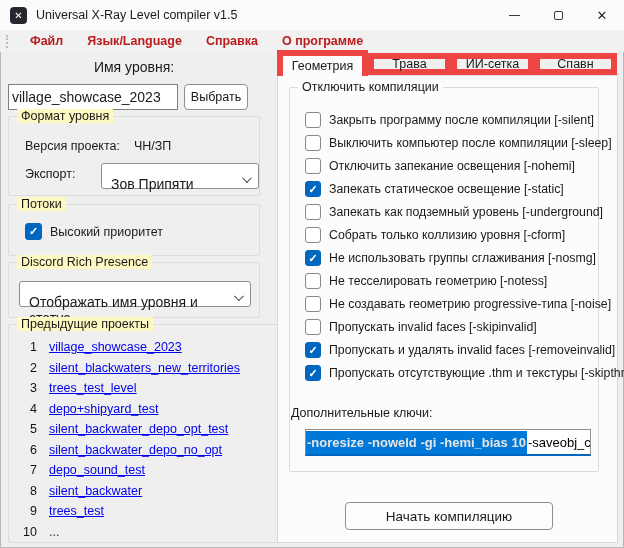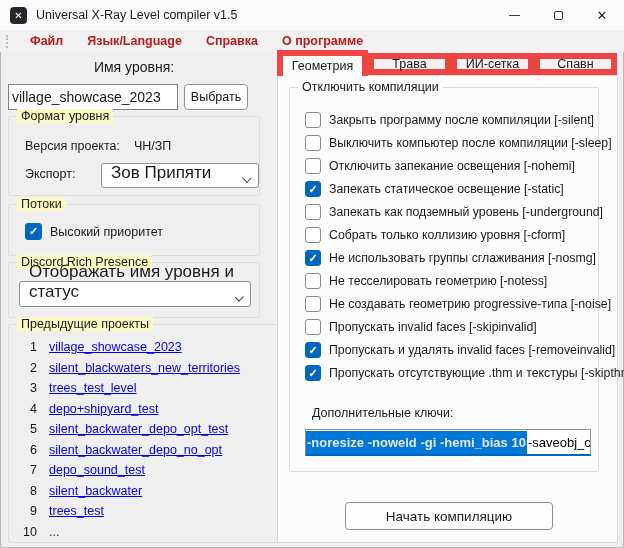--- a/index.html
+++ b/index.html
@@ -43,21 +43,21 @@
   .groupbox > .gb-title { position:absolute; top:-8px; left:8px; background:#fef9c3;
     padding:0 4px; font-size:12.5px; color:#1a1a1a; }
 
   .gb-format { top:116px; left:8px; width:252px; height:80px; }
   .fmt-row { position:absolute; left:16px; display:flex; align-items:center; font-size:12.5px; }
   .fmt-row.r1 { top:22px; }
   .fmt-row.r2 { top:50px; }
   .fmt-value { margin-left:14px; }
 
   .combobox { background:#fff; border:1px solid #8f8f8f; border-radius:3px;
-    display:flex; align-items:flex-end; padding:4px 9px; font-size:17px; }
+    display:flex; align-items:flex-start; padding:12px 9px; font-size:14px; }
   .chevron { margin-left:auto; width:7px; height:7px; border-right:1.5px solid #444;
     border-bottom:1.5px solid #444; transform:rotate(45deg) translateY(-2px); }
   .export-combo { position:absolute; top:46px; left:92px; width:158px; height:25px; }
 
   .gb-threads { top:204px; left:8px; width:252px; height:52px; }
   .cb-row { display:flex; align-items:center; }
   .cb { width:17px; height:17px; border:1px solid #8a8a8a; border-radius:3px;
     background:#fff; flex:none; display:flex; align-items:center; justify-content:center; }
   .cb.checked { background:#0067c0; border-color:#0067c0; }
   .cb.checked::after { content:"✓"; color:#fff; font-size:11px; font-weight:bold; }
@@ -89,21 +89,21 @@
   .gb-settings { position:absolute; top:11px; left:11px; width:310px; height:385px;
     border:1px solid #dcdcdc; border-radius:2px; }
   .gb-settings > .gb-title { position:absolute; top:-8px; left:8px; background:#fcfcfc;
     padding:0 4px; font-size:12.5px; }
   .settings-rows { position:absolute; top:23px; left:15px; right:6px;
     display:flex; flex-direction:column; gap:4.5px; }
   .settings-rows .cb-row { height:18.5px; }
   .settings-rows .cb { width:16px; height:16px; }
   .settings-rows .cb-label { font-size:12.3px; }
 
-  .extra-label { position:absolute; top:318px; left:22px; font-size:12.5px; }
+  .extra-label { position:absolute; top:318px; left:1px; font-size:12.5px; }
   .extra-input { position:absolute; top:341px; left:15px; width:286px; height:27px;
     background:#fff; border:1px solid #8f8f8f; border-bottom:2px solid #0067c0;
     display:flex; align-items:center; font-size:13px; white-space:nowrap; overflow:hidden; }
   .keys-selected { background:#0078d7; color:#e5e5e5; padding:4px 1px;font-weight:bold; }
   .keys-rest { color:#000; padding-left:1px; }
 
   .compile-btn { position:absolute; top:502px; left:345px; width:208px; height:28px;
     background:#fdfdfd; border:1px solid #8f8f8f; border-radius:4px;
     display:flex; align-items:center; justify-content:center; font-size:13.5px; z-index:4; }
 </style>

